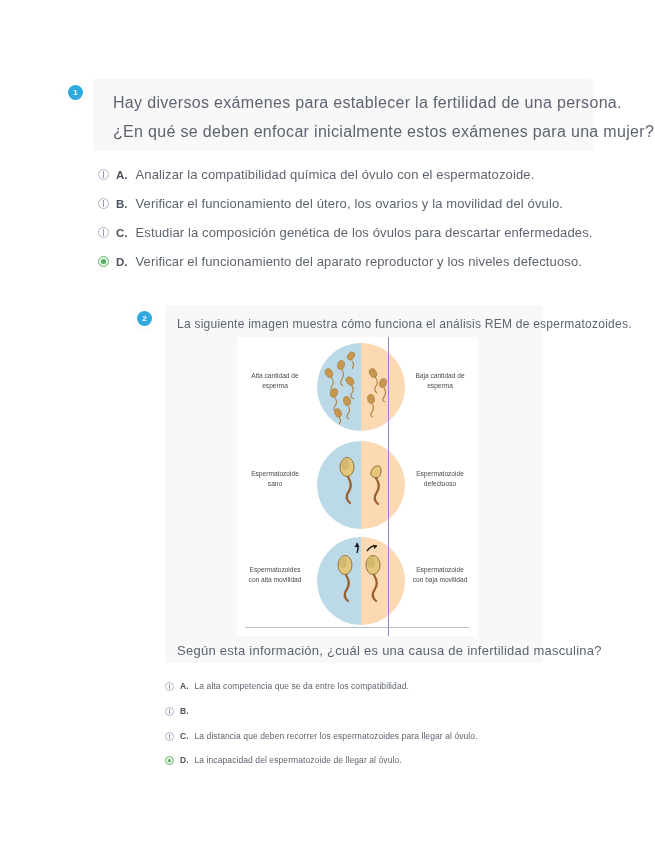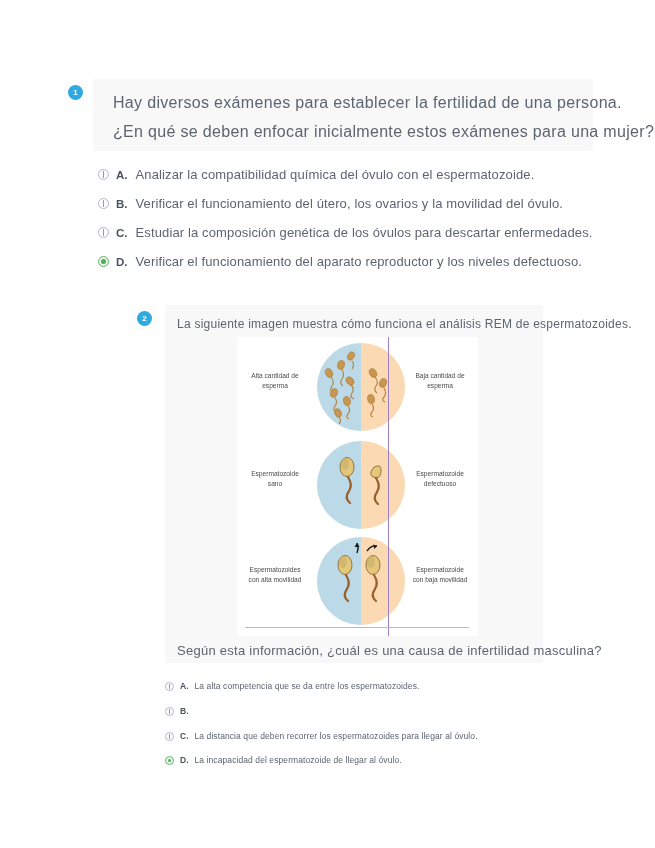--- a/index.html
+++ b/index.html
@@ -337,21 +337,21 @@
     <div class="figure-divider"></div>
     <div class="figure-baseline"></div>
   </div>
 
   <div class="stem-line q2-stem-b">Según esta información, ¿cuál es una causa de infertilidad masculina?</div>
 </div>
 
 <div class="option-row q2-opt q2-opt-a">
   <span class="radio"></span>
   <span class="opt-letter">A.</span>
-  <span class="opt-text">La alta competencia que se da entre los espermatozoides.</span>
+  <span class="opt-text">La alta competencia que se da entre los compatibilidad.</span>
 </div>
 <div class="option-row q2-opt q2-opt-b">
   <span class="radio"></span>
   <span class="opt-letter">B.</span>
 </div>
 <div class="option-row q2-opt q2-opt-c">
   <span class="radio"></span>
   <span class="opt-letter">C.</span>
   <span class="opt-text">La distancia que deben recorrer los espermatozoides para llegar al óvulo.</span>
 </div>

